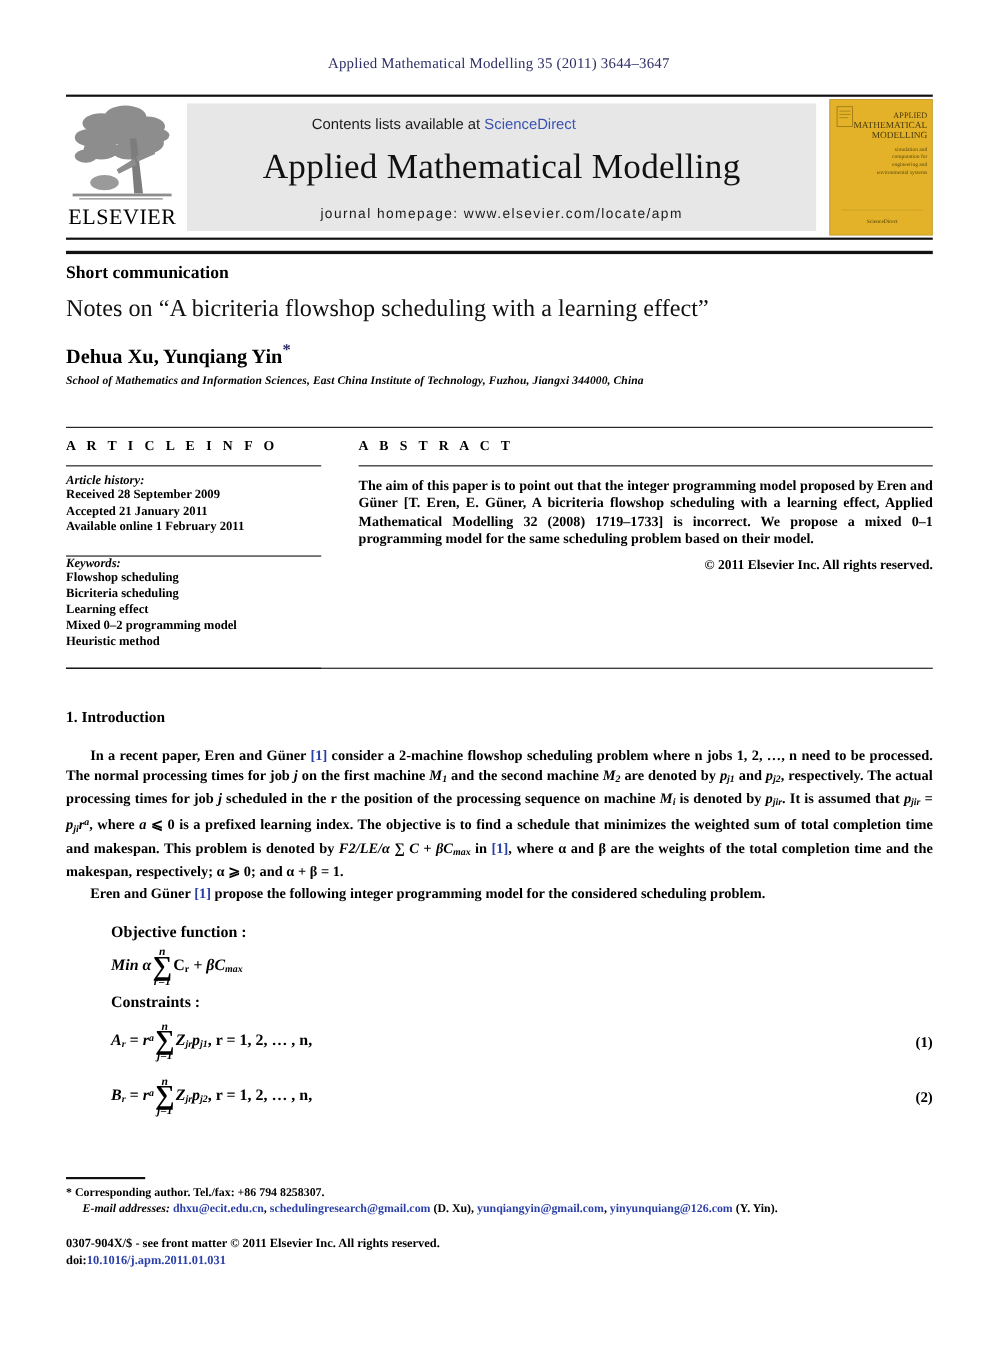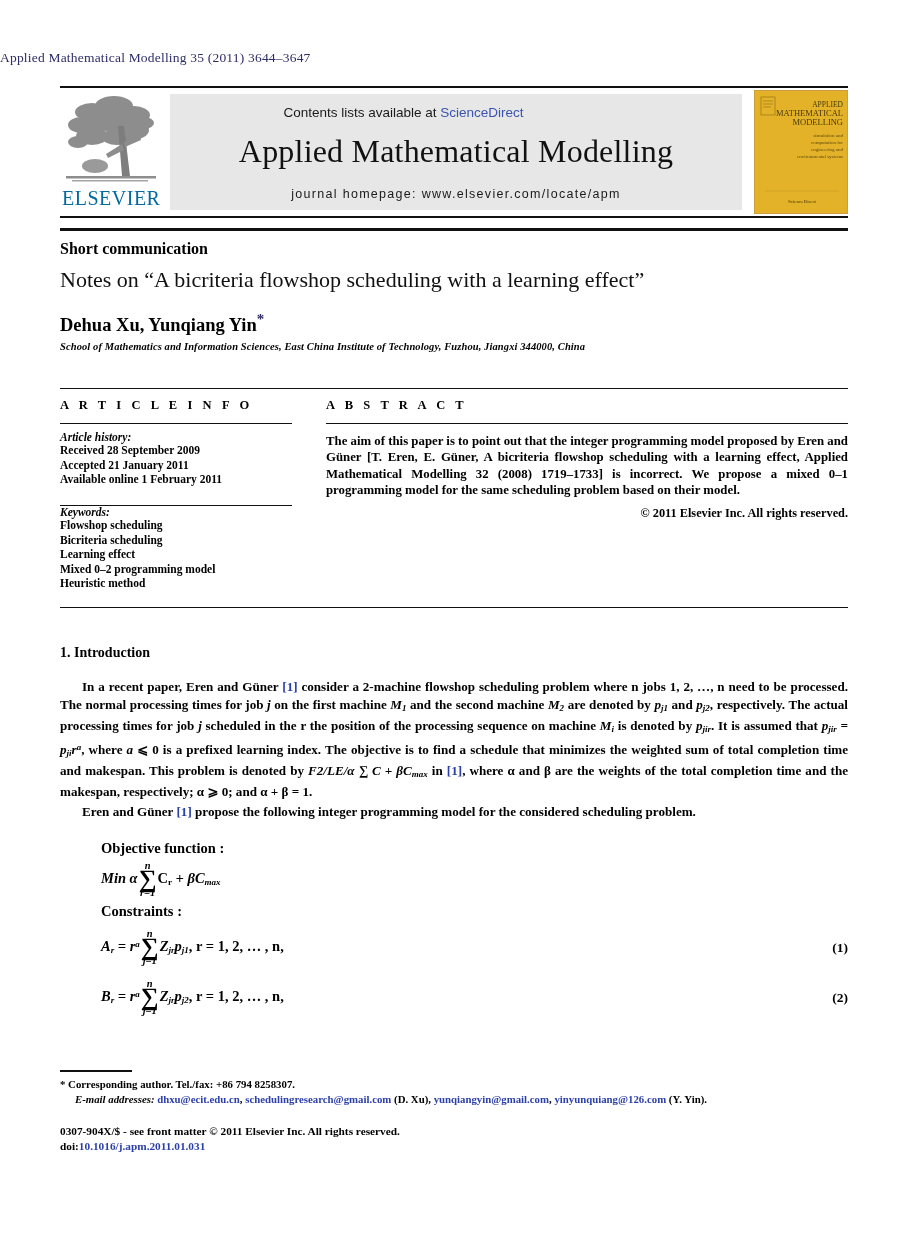--- a/index.html
+++ b/index.html
@@ -20,21 +20,21 @@
     left: 0; top: 0;
     width: 907px;
     height: 1238px;
   }
 
   
   .running-head {
     position: absolute;
     left: 0; top: 50px;
     width: 907px;
-    text-align: left;
+    text-align: center;
     font-size: 13.5px;
     color: #2d2d66;
     letter-spacing: .2px;
   }
 
   
   .masthead {
     position: absolute;
     left: 60px; top: 86px;
     width: 788px;
@@ -50,21 +50,21 @@
   }
   .tree-svg { display:block; }
   .elsevier-word {
     position: absolute;
     left: 0; bottom: 2px;
     width: 98px;
     text-align: center;
     font-family: "Liberation Serif", serif;
     font-size: 20px;
     letter-spacing: .5px;
-    color: #0369a1;
+    color: #000000;
   }
   .center-band {
     position: absolute;
     left: 110px; top: 6px;
     width: 572px;
     height: 116px;
     background: #e7e7e7;
   }
   .contents-line {
     position: absolute;

